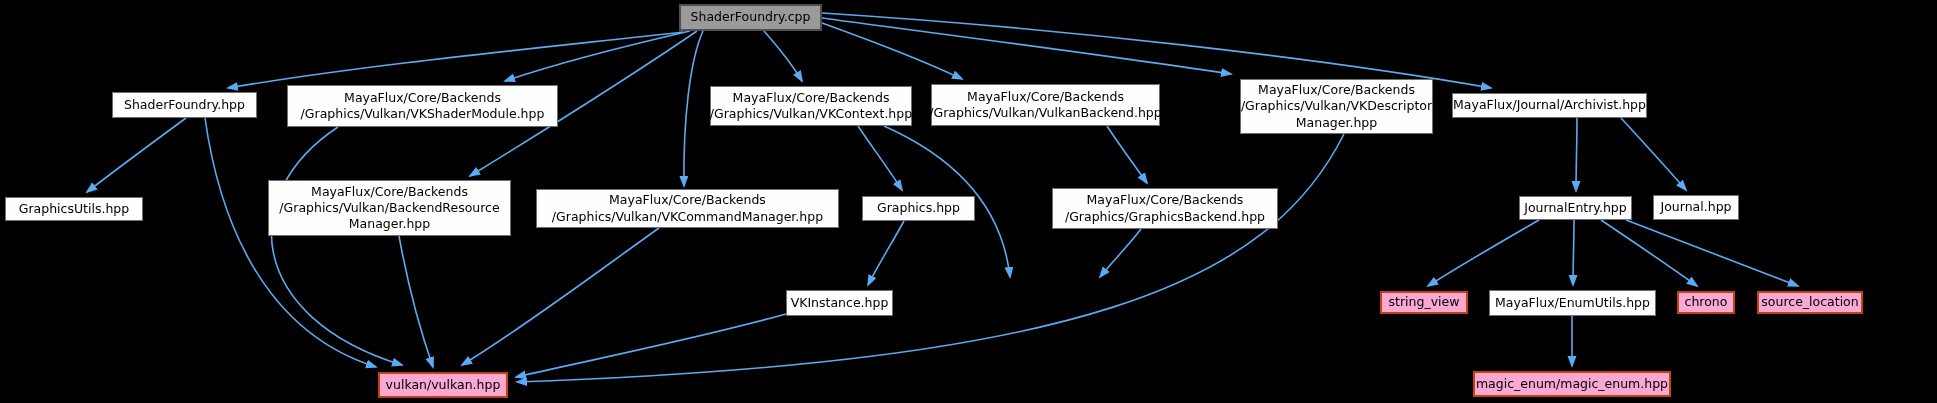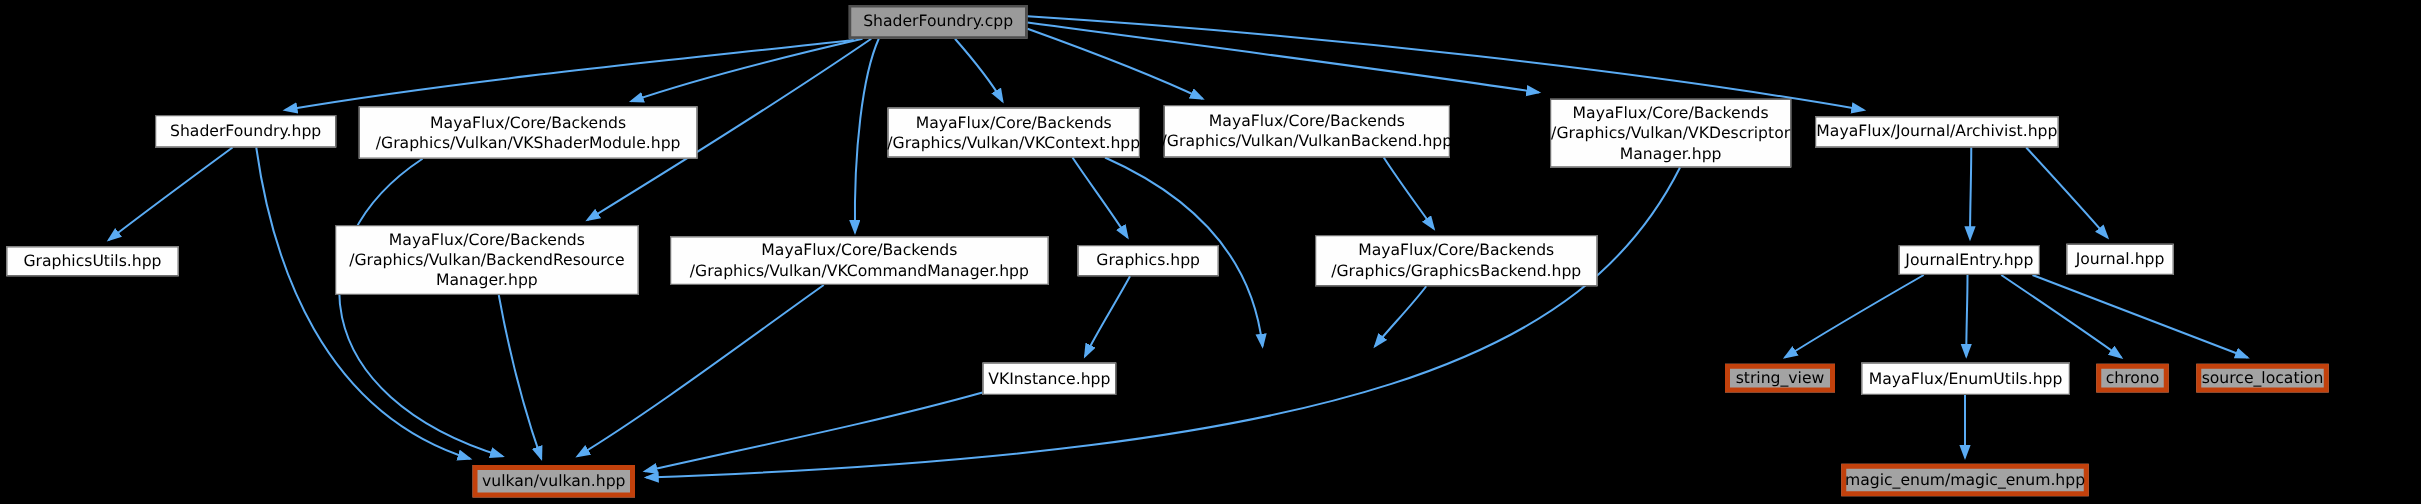--- a/index.html
+++ b/index.html
@@ -15,21 +15,21 @@
   .edge{fill:none;stroke:#5aabf3;stroke-width:1.6px;}
   .node{
     position:absolute;z-index:2;box-sizing:border-box;
     display:flex;align-items:center;justify-content:center;
     text-align:center;white-space:pre-line;
     font-size:12.5px;line-height:1.3;color:#000;
     cursor:pointer;
   }
   .node.main{background:#9a9a9a;border:2px solid #4f4f4f;}
   .node.file{background:#fefefe;border:1px solid #6f6f6f;}
-  .node.system{background:#a3a3a3;border:4px solid #c2410c;}
+  .node.system{background:#f9a8d4;border:2px solid #c2410c;}
 </style>
 </head>
 <body>
 
 <div id="graph">
   <svg id="edges" width="1937" height="403" viewBox="0 0 1937 403">
     <defs>
       <marker id="arrow" markerUnits="userSpaceOnUse" markerWidth="13" markerHeight="10" refX="10" refY="4.5" orient="auto">
         <path d="M0,0 L12,4.5 L0,9 Z" fill="#5aabf3"></path>
       </marker>
@@ -56,21 +56,21 @@
       <path d="M 1344 134 C 1268 285, 1080 362, 517 382" class="edge" marker-end="url(#arrow)"></path>
       <path d="M 1577 118 C 1577 143, 1576 168, 1576 191" class="edge" marker-end="url(#arrow)"></path>
       <path d="M 1621 118 C 1644 143, 1666 167, 1686 190" class="edge" marker-end="url(#arrow)"></path>
       <path d="M 1539 220 C 1499 243, 1461 265, 1428 286" class="edge" marker-end="url(#arrow)"></path>
       <path d="M 1574 220 C 1574 242, 1573 263, 1573 285" class="edge" marker-end="url(#arrow)"></path>
       <path d="M 1601 220 C 1635 243, 1668 265, 1697 286" class="edge" marker-end="url(#arrow)"></path>
       <path d="M 1626 220 C 1686 243, 1746 266, 1798 286" class="edge" marker-end="url(#arrow)"></path>
       <path d="M 1572 316 C 1572 333, 1572 350, 1572 366" class="edge" marker-end="url(#arrow)"></path>
     </svg>
 <div class="node main" title="ShaderFoundry.cpp" style="left: 679px; top: 4px; width: 143px; height: 27px;">ShaderFoundry.cpp</div>
-    <div class="node file" title="ShaderFoundry.hpp" style="left: 124px; top: 92px; width: 145px; height: 26px; text-align: right;">ShaderFoundry.hpp</div>
+    <div class="node file" title="ShaderFoundry.hpp" style="left: 112px; top: 92px; width: 145px; height: 26px; text-align: right;">ShaderFoundry.hpp</div>
     <div class="node file" title="MayaFlux/Core/Backends/Graphics/Vulkan/VKShaderModule.hpp" style="left: 287px; top: 85px; width: 271px; height: 42px;">MayaFlux/Core/Backends
 /Graphics/Vulkan/VKShaderModule.hpp</div>
     <div class="node file" title="MayaFlux/Core/Backends/Graphics/Vulkan/VKContext.hpp" style="left: 710px; top: 86px; width: 202px; height: 40px;">MayaFlux/Core/Backends
 /Graphics/Vulkan/VKContext.hpp</div>
     <div class="node file" title="MayaFlux/Core/Backends/Graphics/Vulkan/VulkanBackend.hpp" style="left: 931px; top: 84px; width: 229px; height: 42px;">MayaFlux/Core/Backends
 /Graphics/Vulkan/VulkanBackend.hpp</div>
     <div class="node file" title="MayaFlux/Core/Backends/Graphics/Vulkan/VKDescriptorManager.hpp" style="left: 1240px; top: 79px; width: 193px; height: 55px;">MayaFlux/Core/Backends
 /Graphics/Vulkan/VKDescriptor
 Manager.hpp</div>
     <div class="node file" title="MayaFlux/Journal/Archivist.hpp" style="left: 1452px; top: 93px; width: 195px; height: 25px;">MayaFlux/Journal/Archivist.hpp</div>

